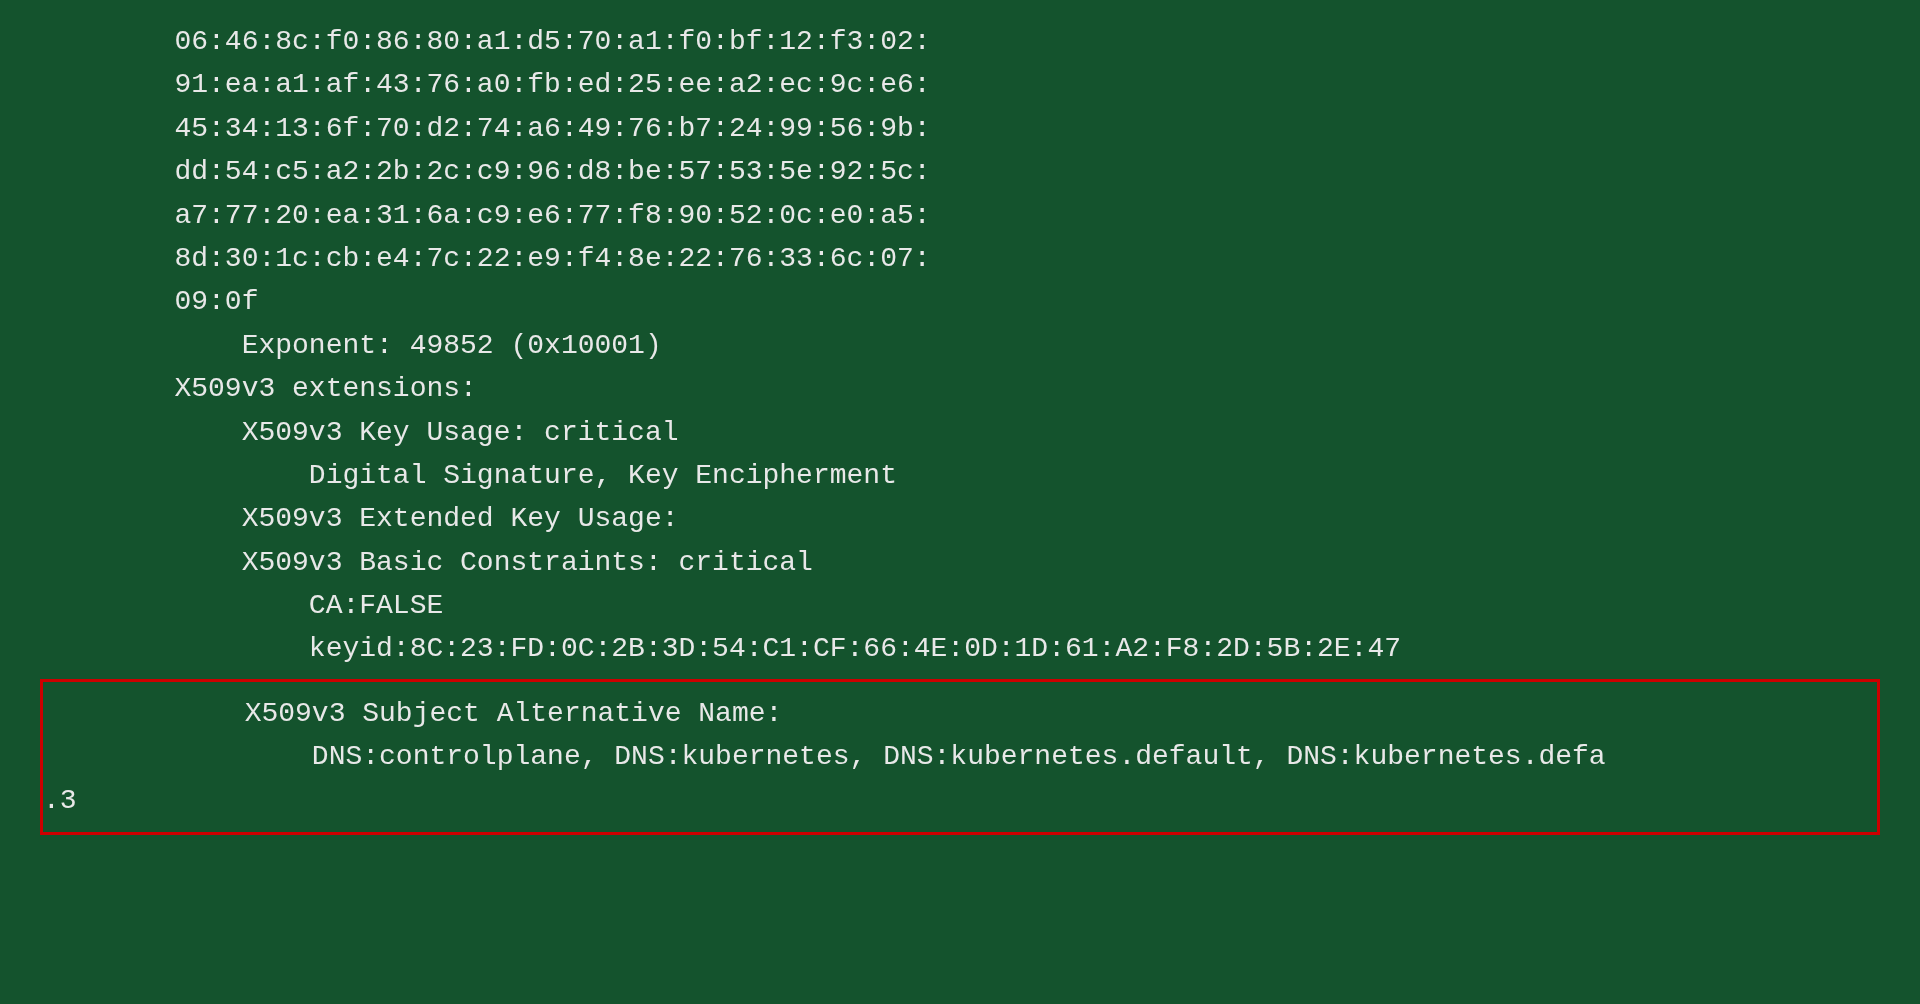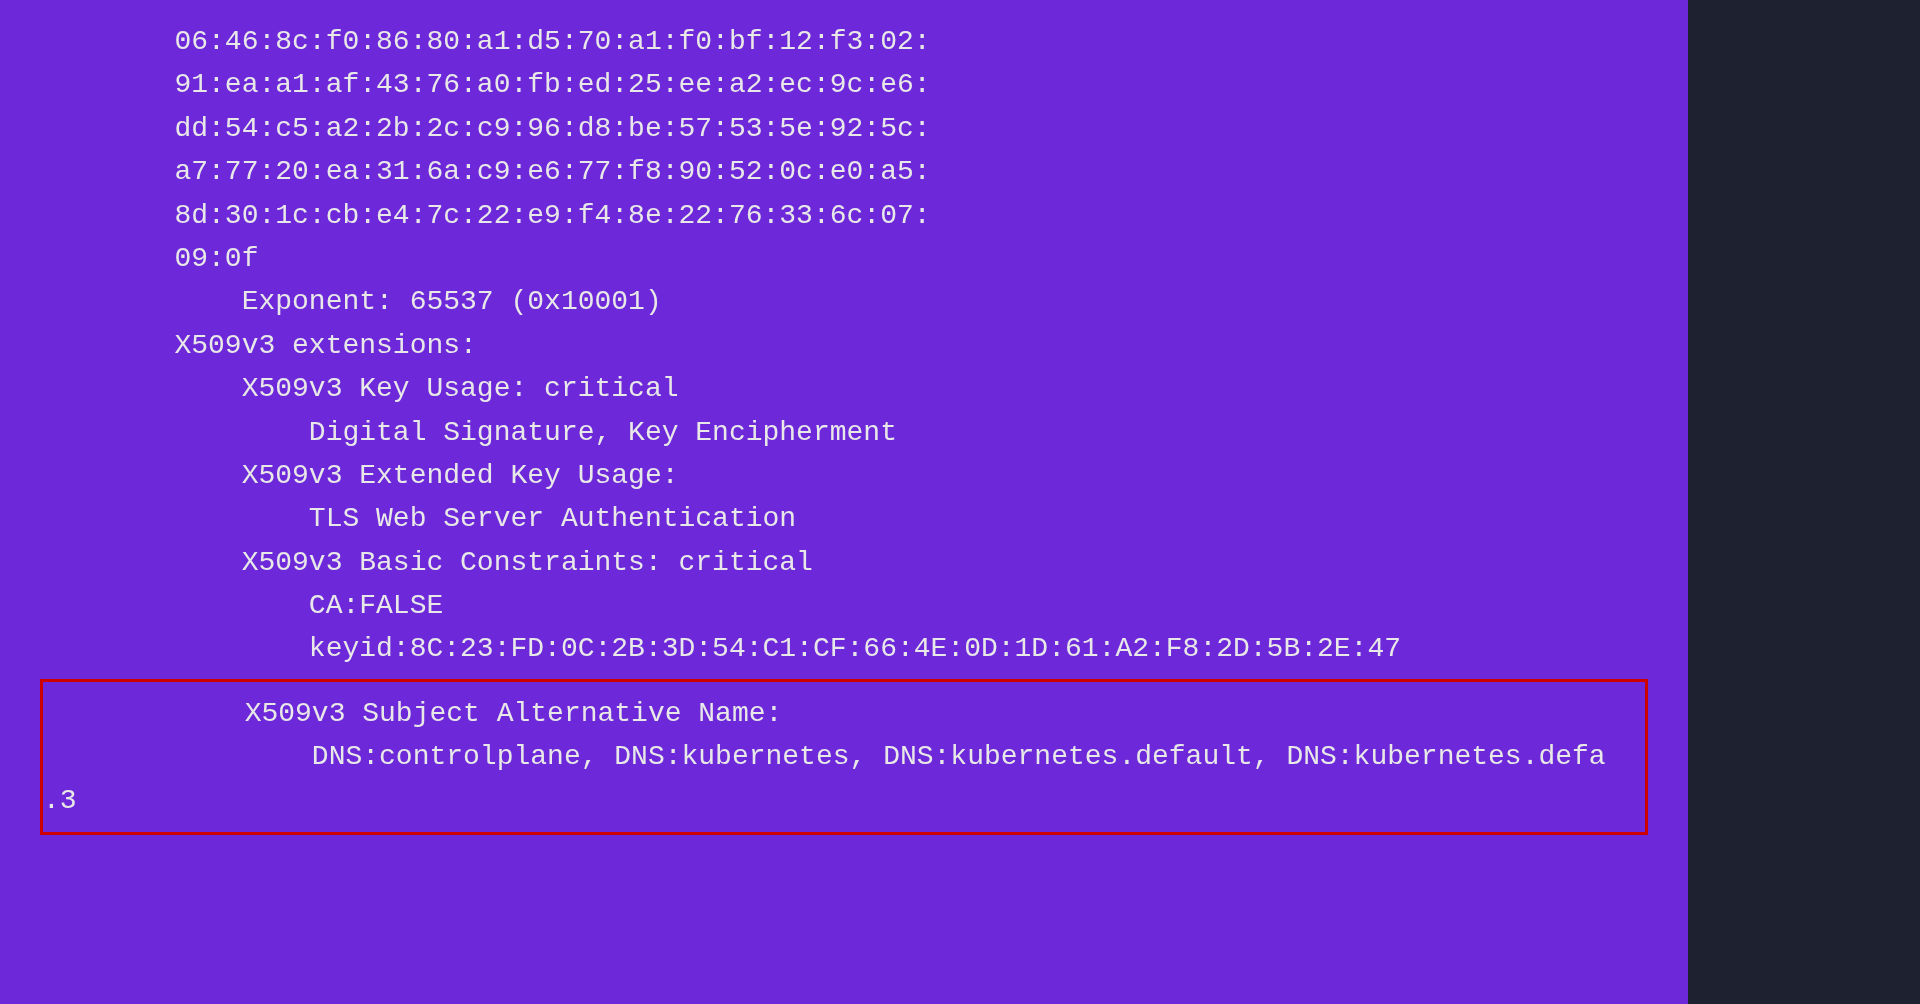--- a/index.html
+++ b/index.html
@@ -11,23 +11,23 @@
     body {
       background-color: #1e2130;
       font-family: 'Courier New', Courier, monospace;
       color: #e8e8e8;
       width: 1920px;
       min-height: 1004px;
       overflow: hidden;
     }
 
     .terminal-container {
-      width: 1688px;
+      width: 1920px;
       min-height: 1004px;
-      background-color: #6d28d9;
+      background-color: #14532d;
       padding: 20px 40px;
       display: flex;
       flex-direction: column;
       justify-content: flex-start;
     }
 
     .terminal-content {
       width: 100%;
     }
 
@@ -51,30 +51,30 @@
   </style>
 </head>
 <body>
 
 <div class="terminal-container">
   <div class="terminal-content">
 
     <div id="lines-above">
         <div class="terminal-line">        06:46:8c:f0:86:80:a1:d5:70:a1:f0:bf:12:f3:02:</div>
         <div class="terminal-line">        91:ea:a1:af:43:76:a0:fb:ed:25:ee:a2:ec:9c:e6:</div>
+        <div class="terminal-line">        45:34:13:6f:70:d2:74:a6:49:76:b7:24:99:56:9b:</div>
         <div class="terminal-line">        dd:54:c5:a2:2b:2c:c9:96:d8:be:57:53:5e:92:5c:</div>
         <div class="terminal-line">        a7:77:20:ea:31:6a:c9:e6:77:f8:90:52:0c:e0:a5:</div>
         <div class="terminal-line">        8d:30:1c:cb:e4:7c:22:e9:f4:8e:22:76:33:6c:07:</div>
         <div class="terminal-line">        09:0f</div>
-        <div class="terminal-line">            Exponent: 65537 (0x10001)</div>
+        <div class="terminal-line">            Exponent: 49852 (0x10001)</div>
         <div class="terminal-line">        X509v3 extensions:</div>
         <div class="terminal-line">            X509v3 Key Usage: critical</div>
         <div class="terminal-line">                Digital Signature, Key Encipherment</div>
         <div class="terminal-line">            X509v3 Extended Key Usage:</div>
-        <div class="terminal-line">                TLS Web Server Authentication</div>
         <div class="terminal-line">            X509v3 Basic Constraints: critical</div>
         <div class="terminal-line">                CA:FALSE</div>
         <div class="terminal-line">                keyid:8C:23:FD:0C:2B:3D:54:C1:CF:66:4E:0D:1D:61:A2:F8:2D:5B:2E:47</div>
       </div>
 
     <div class="highlighted-section" id="highlighted-section" style="border-color: rgb(204, 0, 0);">
         <div class="terminal-line">            X509v3 Subject Alternative Name:</div>
         <div class="terminal-line">                DNS:controlplane, DNS:kubernetes, DNS:kubernetes.default, DNS:kubernetes.defa</div>
         <div class="terminal-line">.3</div>
       </div>

